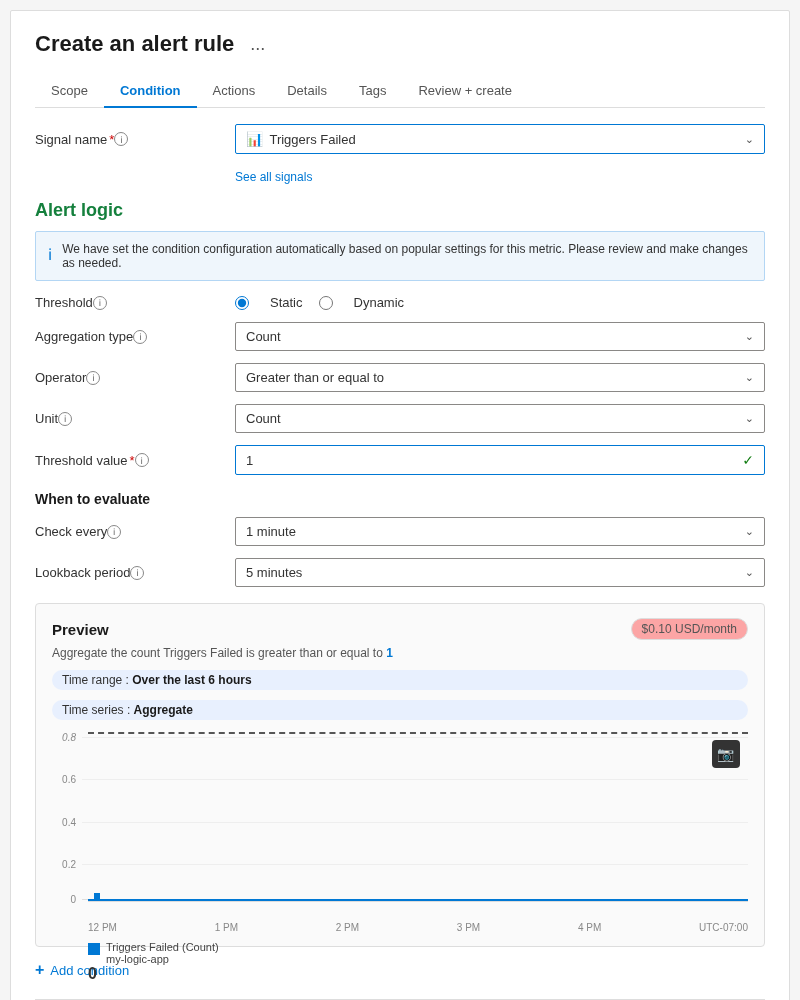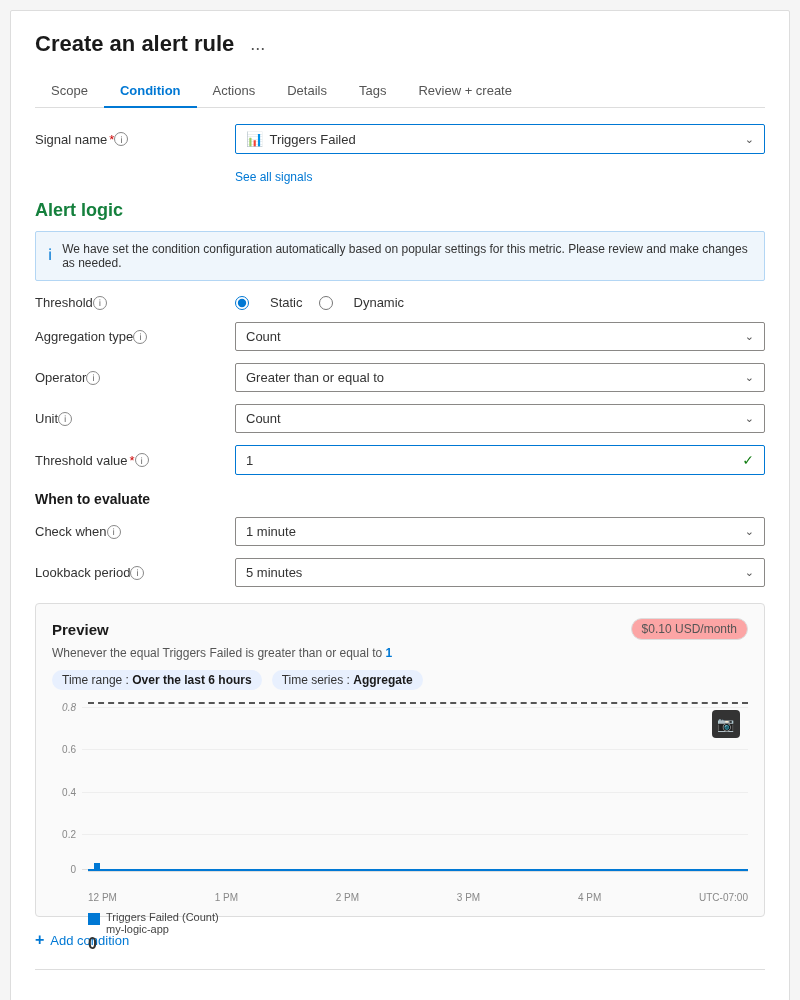--- a/index.html
+++ b/index.html
@@ -224,20 +224,21 @@
       margin-bottom: 10px;
     }
     .preview-desc .highlight {
       color: #0078d4;
       font-weight: 600;
     }
     .preview-pills {
       display: flex;
       gap: 10px;
       margin-bottom: 12px;
+      flex-direction: column;
     }
     .pill {
       background: #e8f0fe;
       border-radius: 12px;
       padding: 3px 10px;
       font-size: 12px;
       color: #333;
     }
     .pill strong {
       font-weight: 700;
@@ -500,21 +501,21 @@
       </div>
     </div>
   </div>
 
   
   <div class="when-to-eval-header">When to evaluate</div>
 
   
   <div class="form-row">
     <div class="form-label">
-      <span>Check when</span>
+      <span>Check every</span>
       <span class="info-icon">ℹ</span>
     </div>
     <div class="form-field">
       <div class="select-box">
         <span>1 minute</span>
         <span class="chevron">⌄</span>
       </div>
     </div>
   </div>
 
@@ -532,21 +533,21 @@
     </div>
   </div>
 
   
   <div class="preview-section">
     <div class="preview-header">
       <span class="preview-title">Preview</span>
       <span class="cost-badge">$0.10 USD/month</span>
     </div>
     <div class="preview-desc">
-      <span>Whenever the equal Triggers Failed is greater than or equal to</span>
+      <span>Aggregate the count Triggers Failed is greater than or equal to</span>
       <span class="highlight">1</span>
     </div>
     <div class="preview-pills">
       <div class="pill">
         <span>Time range :</span>
         <strong>Over the last 6 hours</strong>
       </div>
       <div class="pill">
         <span>Time series :</span>
         <strong>Aggregate</strong>

